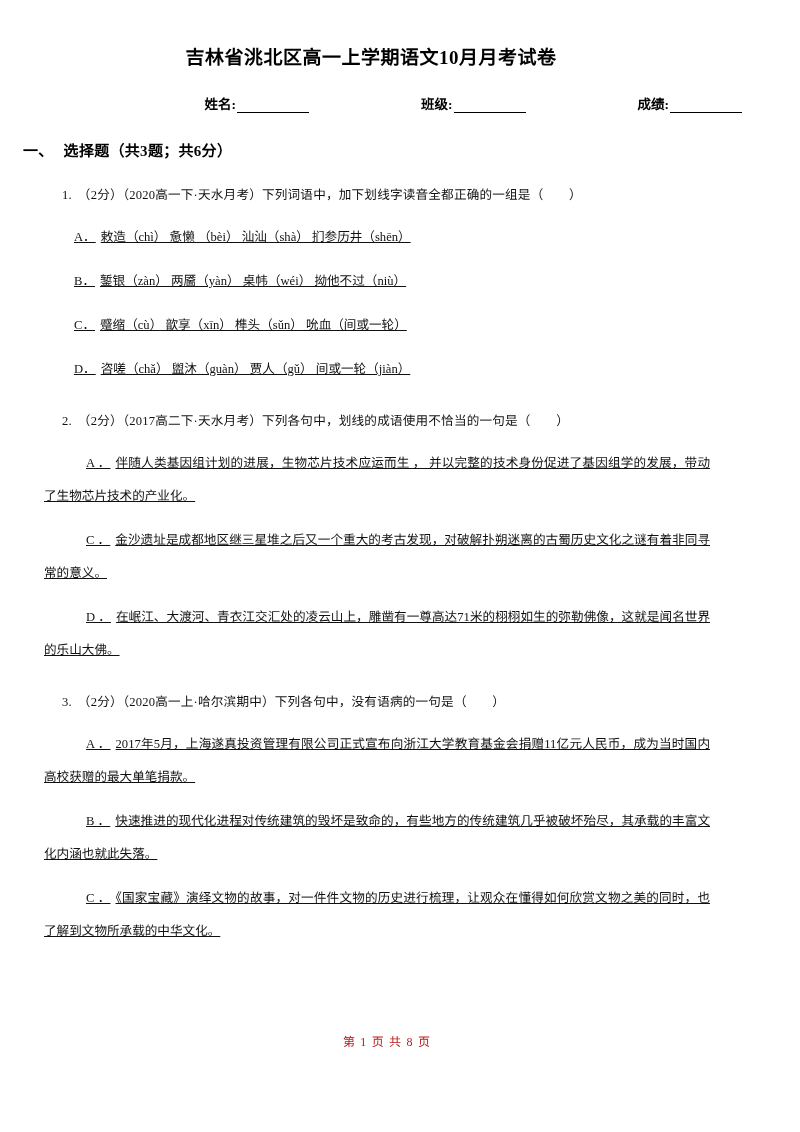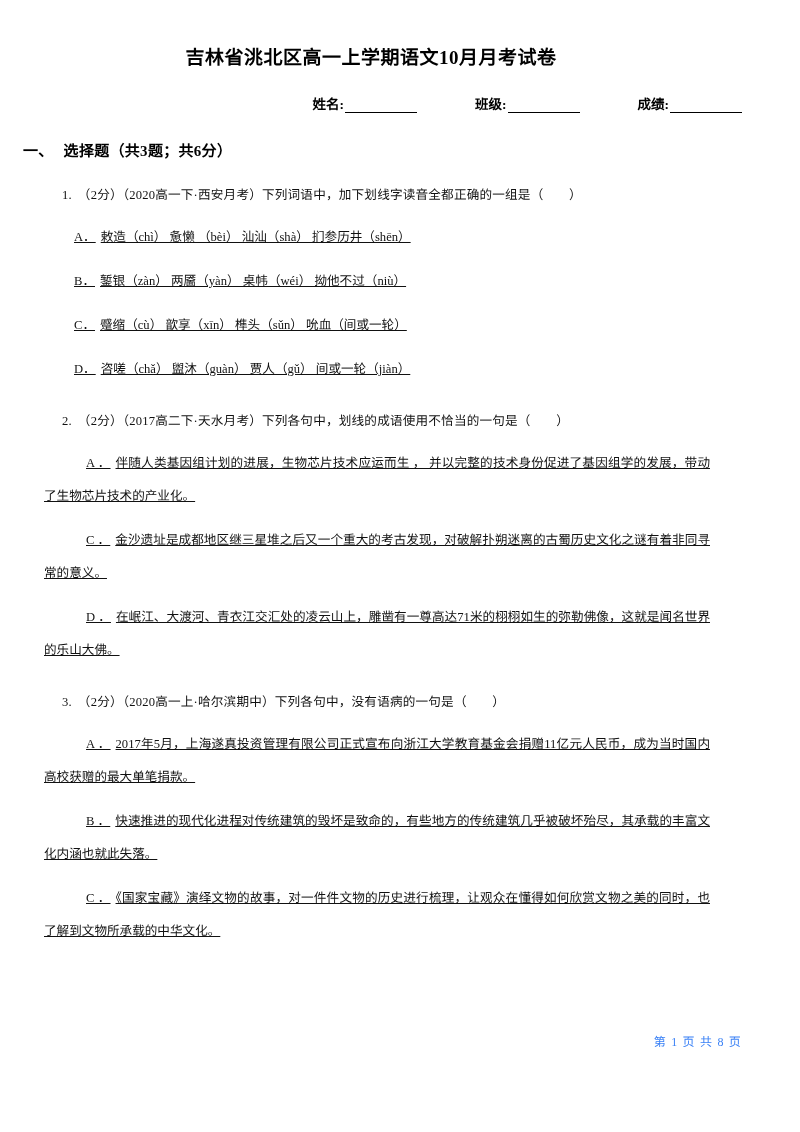--- a/index.html
+++ b/index.html
@@ -44,21 +44,21 @@
     padding-left: 185px;
     font-size: 13.5px;
     font-weight: bold;
     color: #000;
   }
   .id-field {
     display: flex;
     align-items: flex-end;
     white-space: nowrap;
   }
-  .id-field + .id-field { margin-left: 58px; }
+  .id-field + .id-field { margin-left: 112px; }
   .id-label { font-weight: bold; }
   .id-blank {
     display: inline-block;
     width: 72px;
     border-bottom: 1.6px solid #000;
     height: 13px;
     margin-left: 1px;
   }
 
   
@@ -101,23 +101,23 @@
     padding-left: 44px;
     text-indent: 42px;
   }
 
   
   .footer {
     position: absolute;
     left: 0;
     right: 0;
     top: 1032px;
-    text-align: right;
+    text-align: center;
     font-size: 12px;
-    color: #3b82f6;
+    color: #b91c1c;
     letter-spacing: 1.2px;
     padding-left: 32px;
   }
 </style>
 </head>
 <body>
 
 <div class="page">
 
   <h1 class="doc-title">吉林省洮北区高一上学期语文10月月考试卷</h1>
@@ -136,21 +136,21 @@
       <span class="id-blank"></span>
     </div>
   </div>
 
   <div class="section-head">
     <span class="sec-num">一、</span><span>选择题（共3题；共6分）</span>
   </div>
 
   <div class="q-block">
     <div class="q-stem">
-      <span class="q-num">1.</span><span>（2分）</span><span>（2020高一下·西安月考）</span><span class="q-paren">下列词语中，加下划线字读音全都正确的一组是（　　）</span>
+      <span class="q-num">1.</span><span>（2分）</span><span>（2020高一下·天水月考）</span><span class="q-paren">下列词语中，加下划线字读音全都正确的一组是（　　）</span>
     </div>
     <div class="opt">
       <span class="opt-letter">A．</span><span>敕造（chì）  惫懒 （bèi）  汕汕（shà）  扪参历井（shēn）</span>
     </div>
     <div class="opt">
       <span class="opt-letter">B．</span><span>錾银（zàn）  两靥（yàn）  桌帏（wéi）  拗他不过（niù）</span>
     </div>
     <div class="opt">
       <span class="opt-letter">C．</span><span>蹙缩（cù）  歆享（xīn）    榫头（sǔn）  吮血（间或一轮）</span>
     </div>

